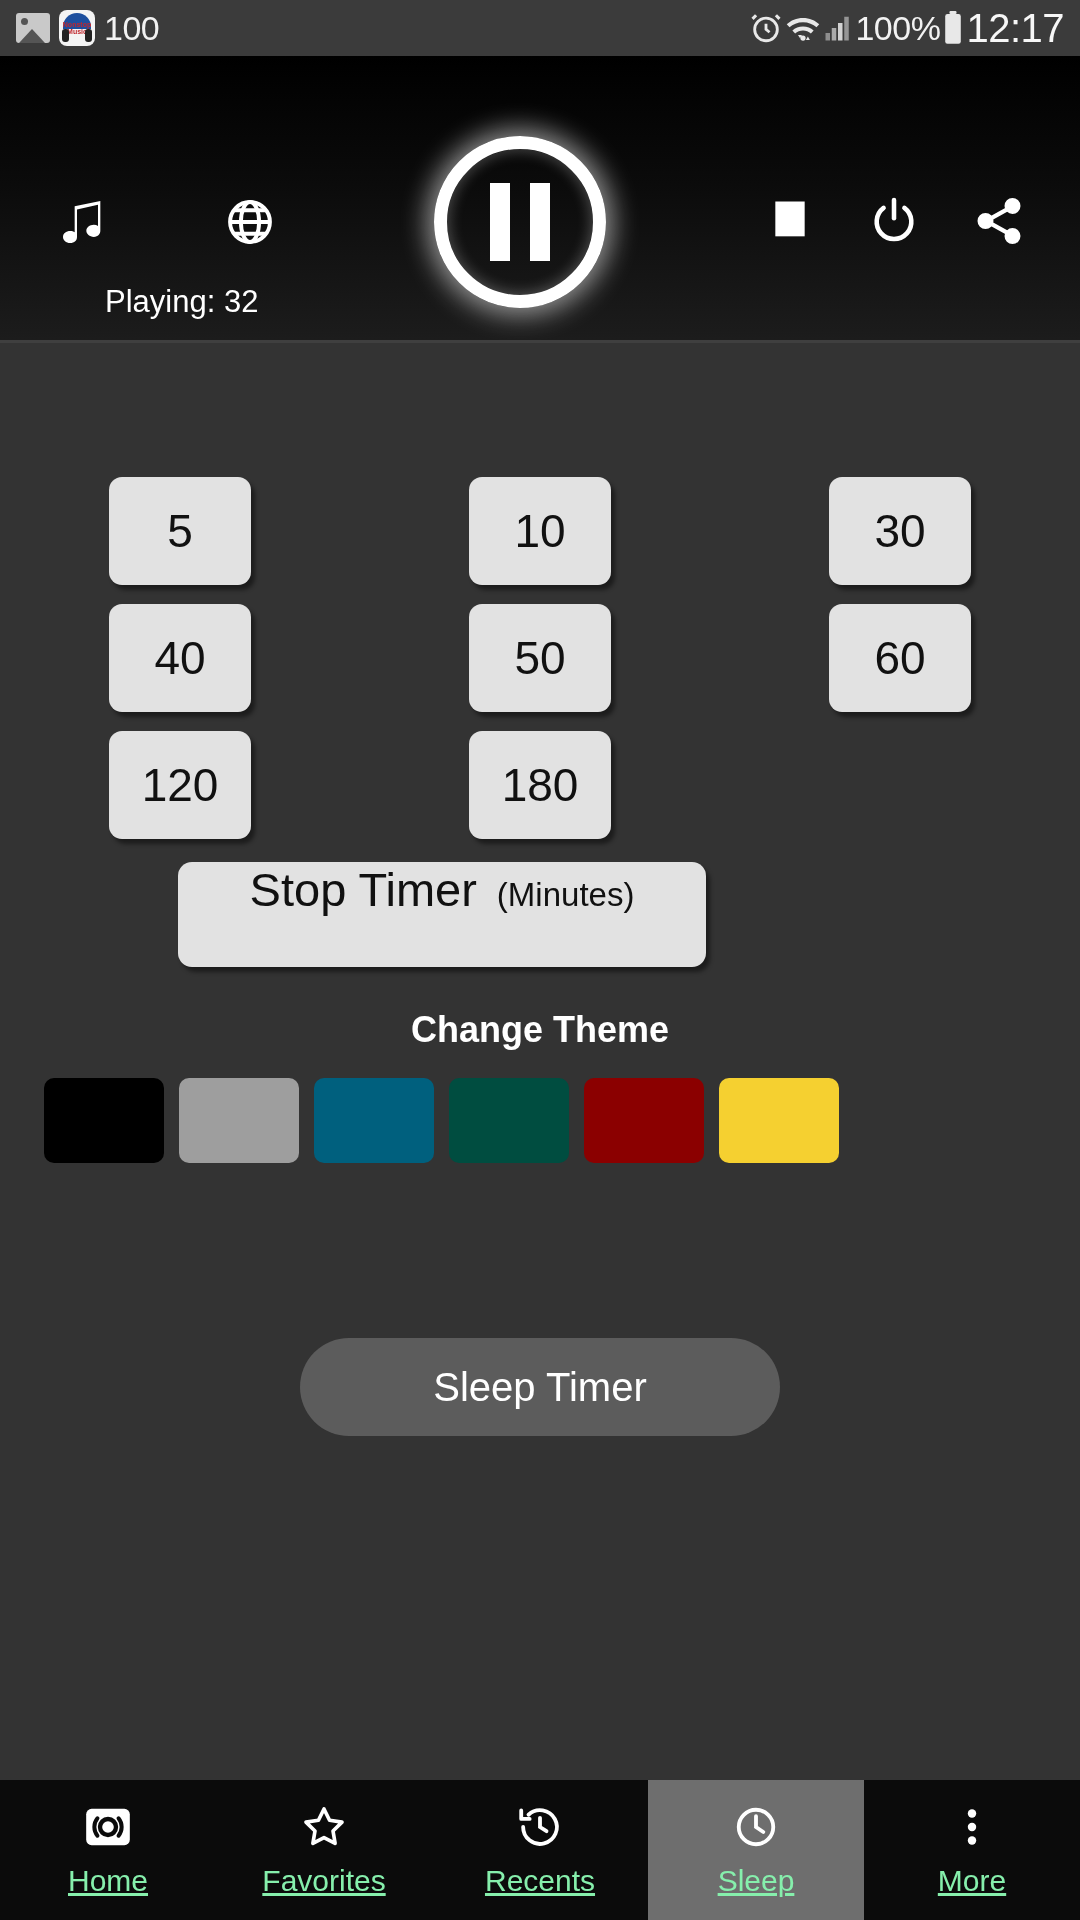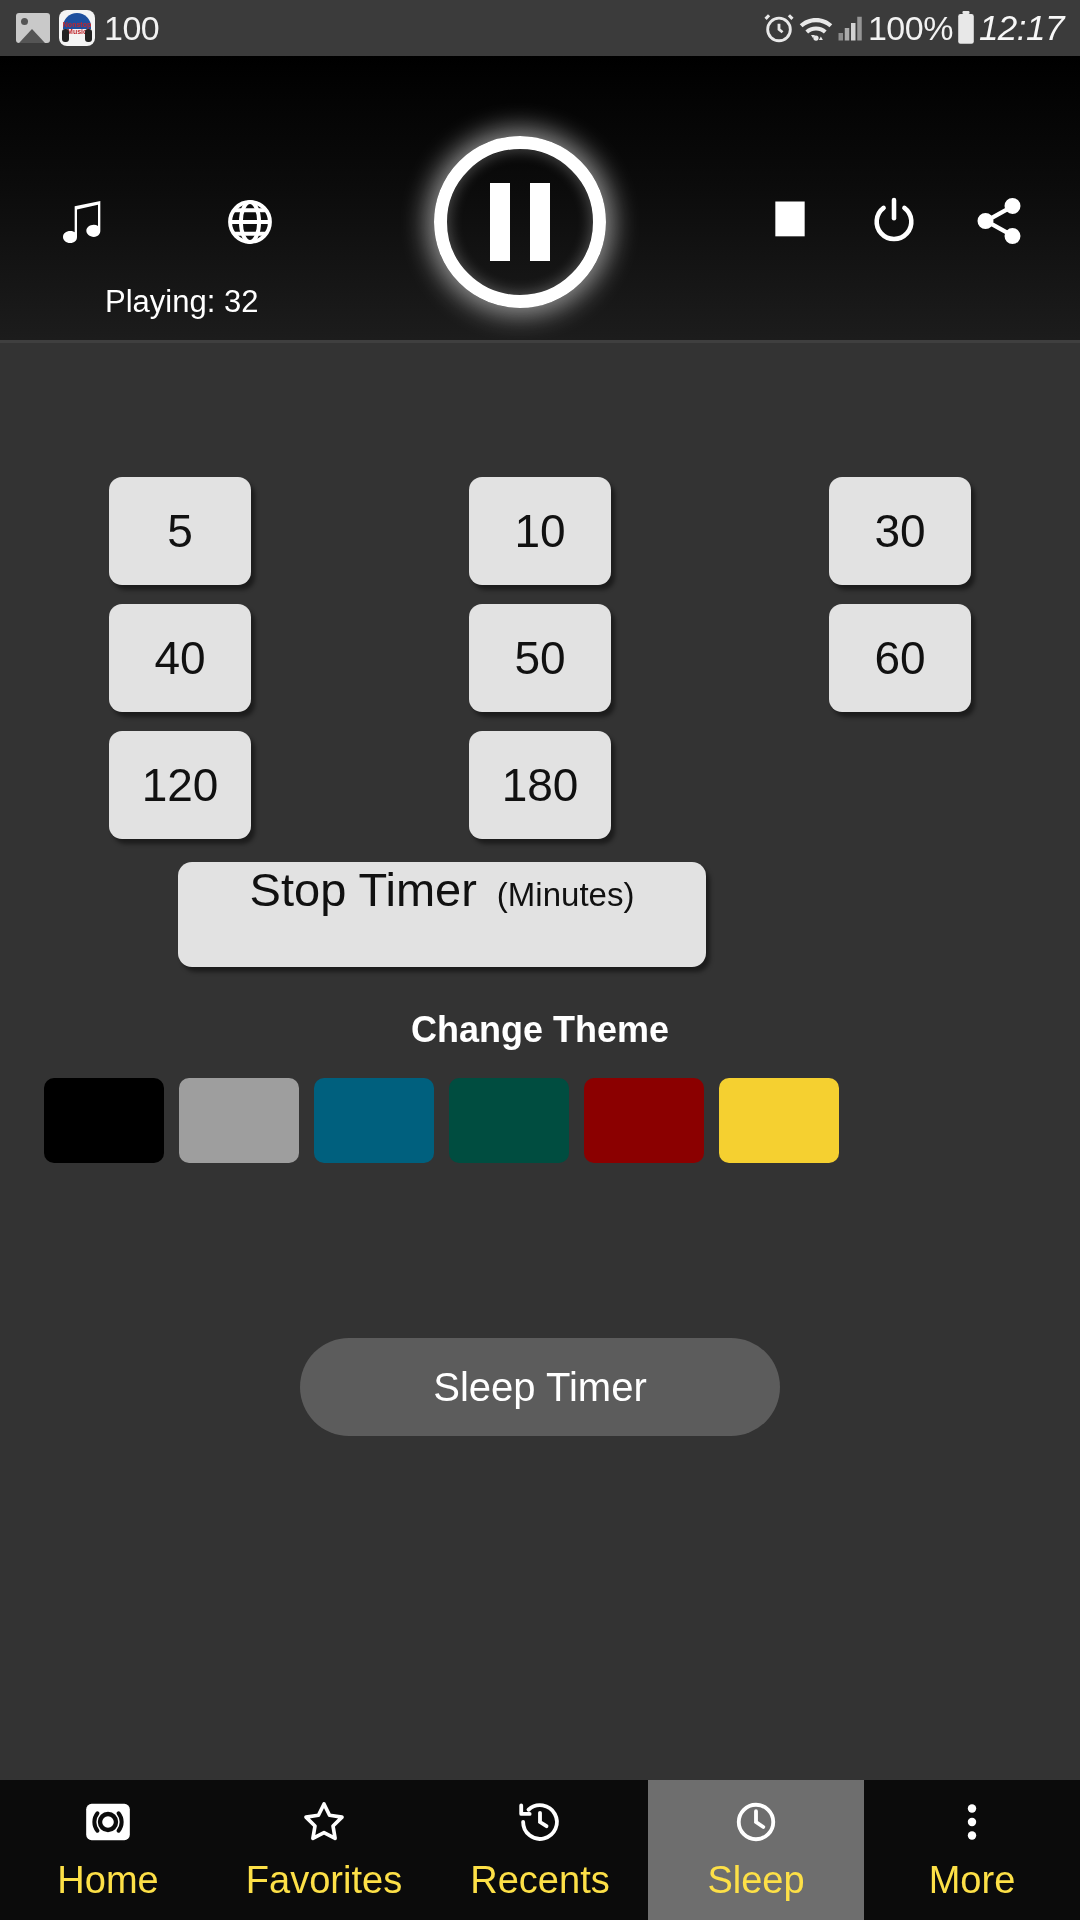--- a/index.html
+++ b/index.html
@@ -14,21 +14,21 @@
   
   .statusbar {
     position: absolute; top: 0; left: 0; width: 1080px; height: 56px;
     background: #3b3b3b;
     display: flex; align-items: center; justify-content: space-between;
     padding: 0 16px;
   }
   .sb-left { display: flex; align-items: center; gap: 9px; }
   .sb-right { display: flex; align-items: center; gap: 2px; }
   .sb-text { color: #f2f2f2; font-size: 34px; font-weight: 400; letter-spacing: -0.5px; }
-  .sb-time { color: #f7f7f7; font-size: 35px; letter-spacing: -0.5px; font-style: italic; }
+  .sb-time { color: #f7f7f7; font-size: 40px; letter-spacing: -0.5px; }
 
   .img-icon {
     width: 34px; height: 30px; background: #c9c9c9; border-radius: 3px;
     position: relative; overflow: hidden;
   }
   .img-icon::before {
     content: ""; position: absolute; left: 5px; top: 5px;
     width: 7px; height: 7px; border-radius: 50%; background: #555;
   }
   .img-icon::after {
@@ -138,21 +138,21 @@
   .navbar {
     position: absolute; bottom: 0; left: 0; width: 1080px; height: 140px;
     background: #0b0b0b; display: flex;
   }
   .nav-item {
     flex: 1; display: flex; flex-direction: column;
     align-items: center; justify-content: center; gap: 13px;
     cursor: pointer; height: 140px;
   }
   .nav-item.selected { background: #6e6e6e; }
-  .nav-label { color: #fde047; font-size: 38px; }
+  .nav-label { color: #86efac; font-size: 30px; text-decoration: underline; }
   .nav-ico { height: 48px; display:flex; align-items:center; justify-content:center; }
 </style>
 </head>
 <body>
 
 <div id="app">
 
   <div class="statusbar">
     <div class="sb-left">
       <div class="img-icon"></div>

